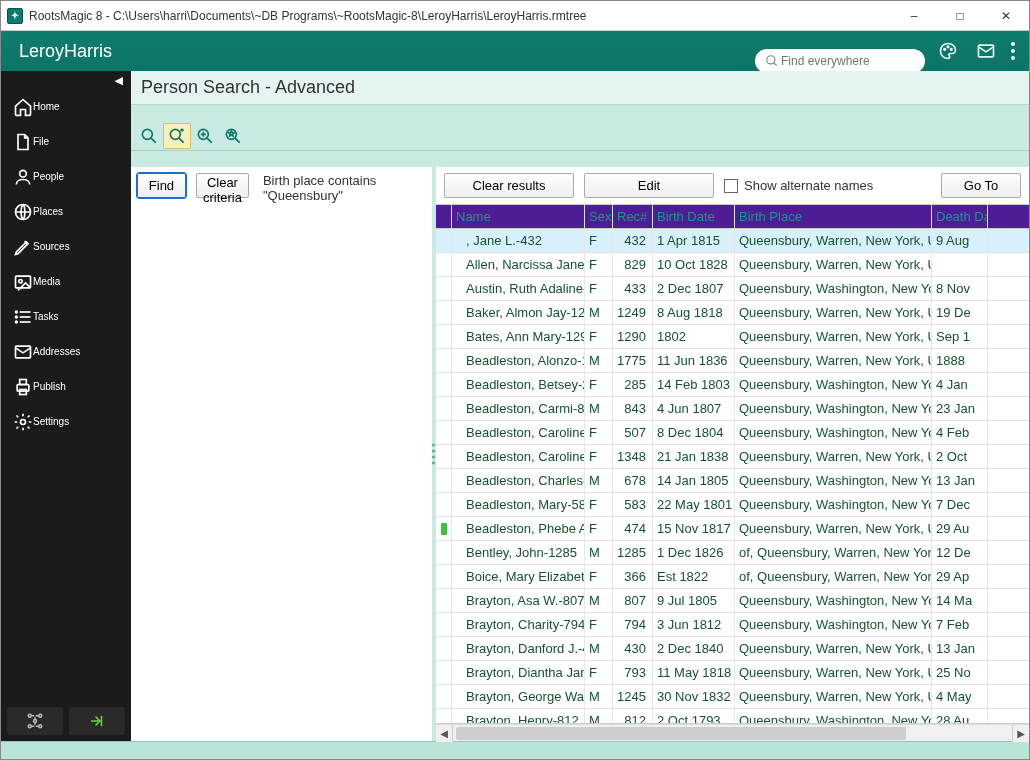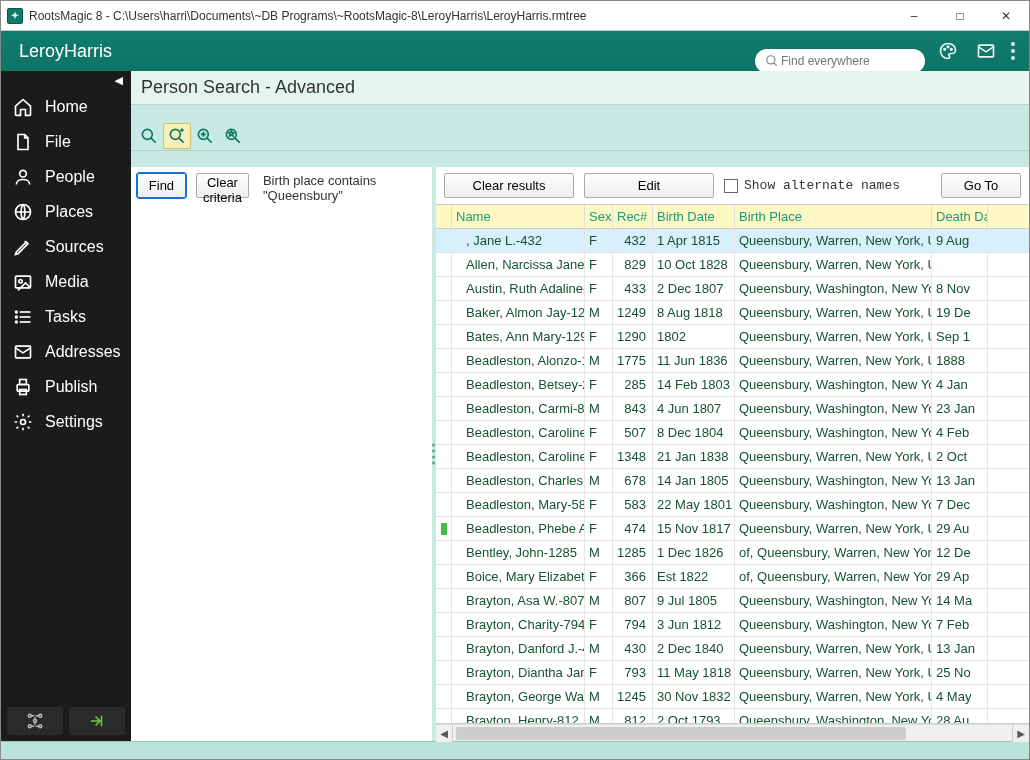--- a/index.html
+++ b/index.html
@@ -127,23 +127,22 @@
     color: #fff;
     font-size: 11px;
   }
   .sidebar .nav {
     display: flex; flex-direction: column;
   }
   .sidebar .navitem {
     display: flex; align-items: center;
     height: 35px;
     padding: 0 12px;
-    font-size: 16px;
+    font-size: 10px;
     color: #fff;
-    gap: 12px;
     cursor: default;
   }
   .sidebar .navitem.active {
     background: #a6e3d6;
     color: #0a0a0a;
     font-weight: 600;
   }
   .sidebar .navitem.active svg { stroke: #0a0a0a; }
   .sidebar .navitem svg { stroke: #fff; }
   .sidebar .navicon {
@@ -273,42 +272,41 @@
     height: 25px;
     font-size: 13px;
     border: 1px solid #aaa;
     background: linear-gradient(#fdfdfd, #efefef);
     border-radius: 2px;
   }
   .resultbar .chk {
     display: flex; align-items: flex-end; gap: 6px;
     font-size: 13px;
     color: #333;
-    font-family: Liberation Mono, monospace;
   }
   .resultbar .chk .box {
     width: 14px; height: 14px; border: 1px solid #666; background: #fff;
   }
   .resultbar .spacer2 { flex: 1; }
   .resultbar button.goto { width: 80px; }
 
   .grid {
     flex: 1;
     min-height: 0;
     overflow: hidden;
     border-top: 1px solid #ccc;
     border-bottom: 1px solid #ccc;
   }
   .gridhead, .gridrow {
     display: grid;
     grid-template-columns: 16px 133px 28px 40px 82px 197px 56px;
     font-size: 13px;
   }
   .gridhead {
-    background: #fef9c3;
+    background: #4c1d95;
     color: #1a9982;
     font-weight: 500;
     border-bottom: 1px solid #ccc;
     height: 24px;
   }
   .gridhead > div {
     display: flex; align-items: center;
     padding: 0 4px;
     border-right: 1px solid #ddd;
     white-space: nowrap; overflow: hidden;

